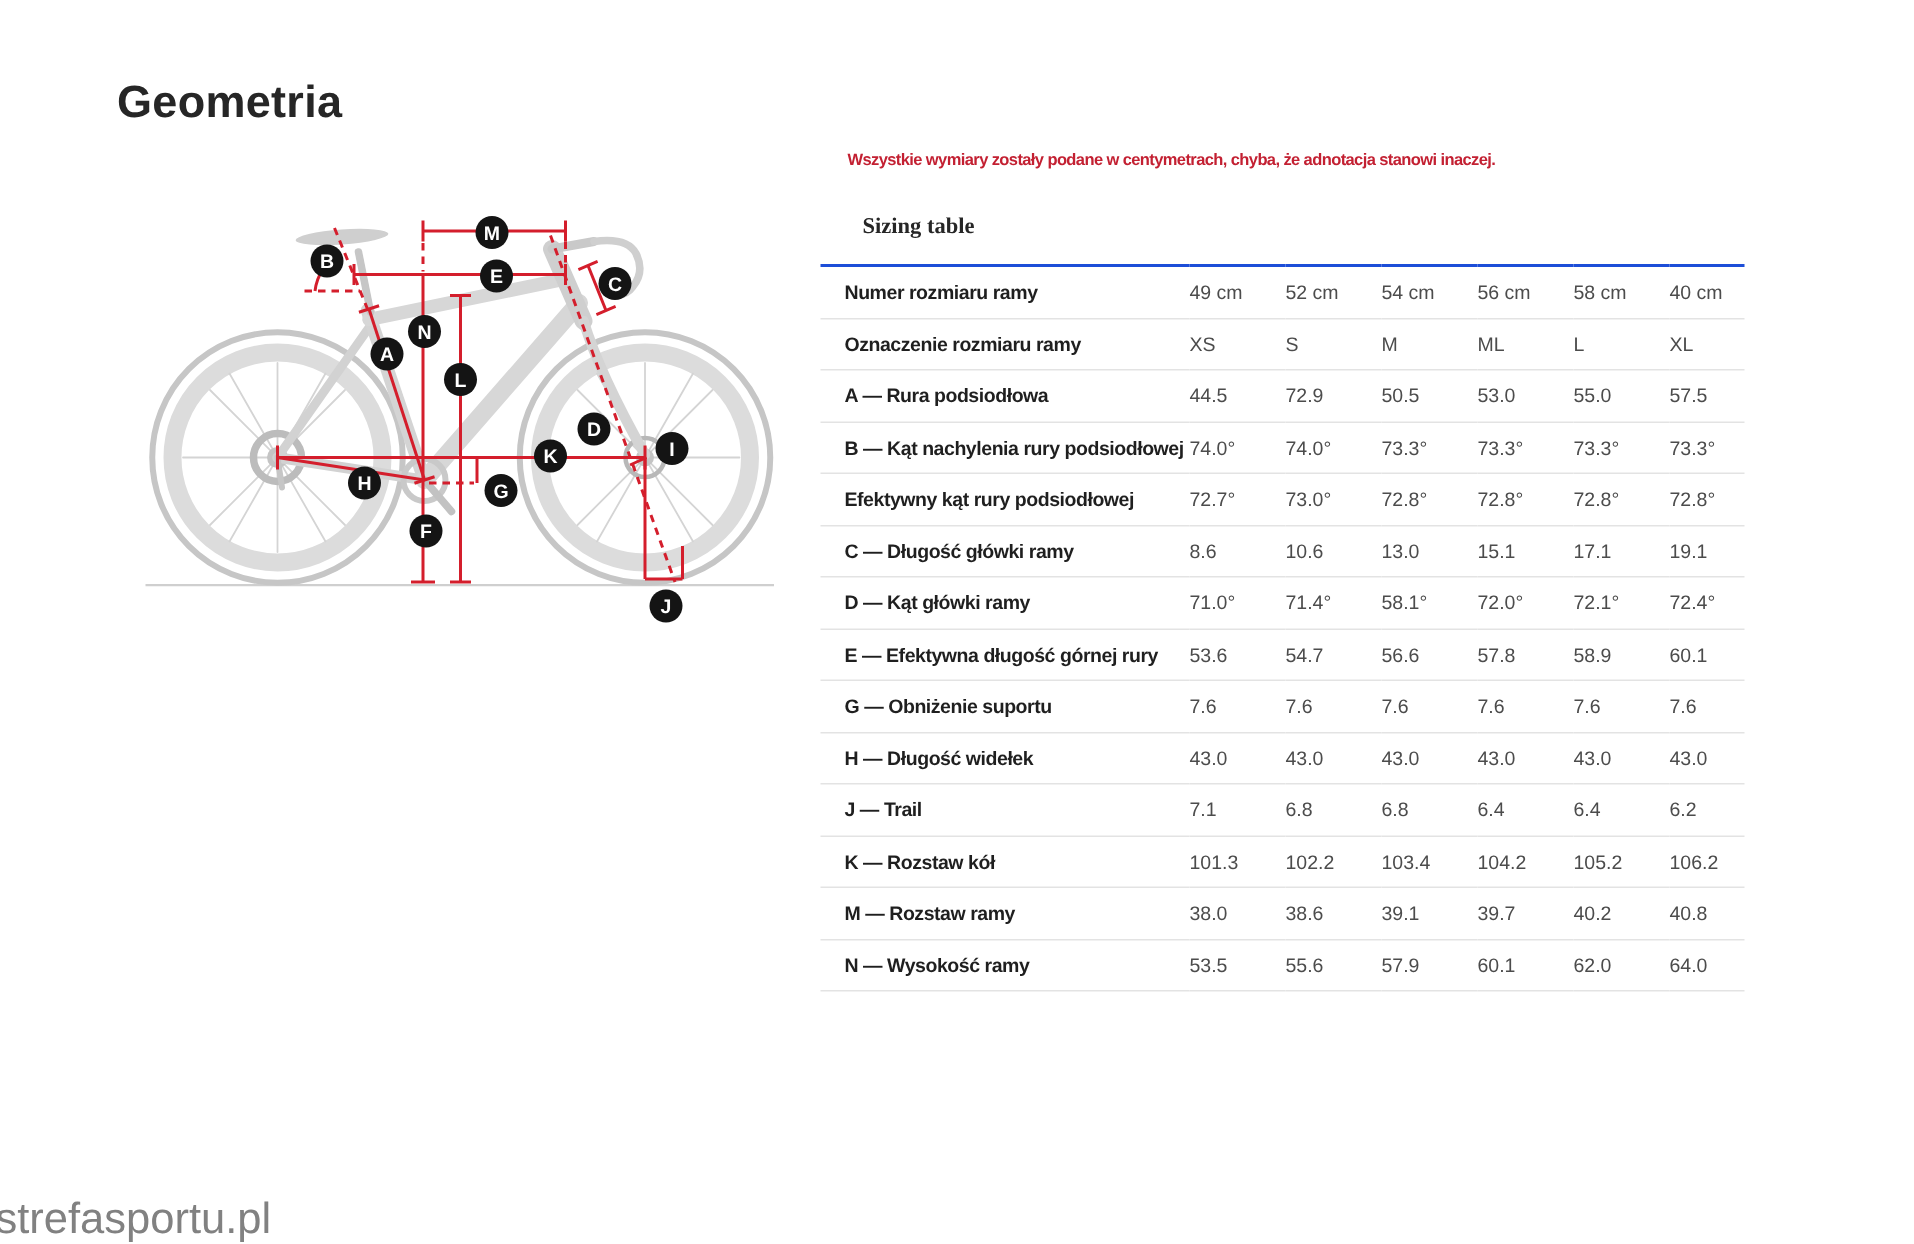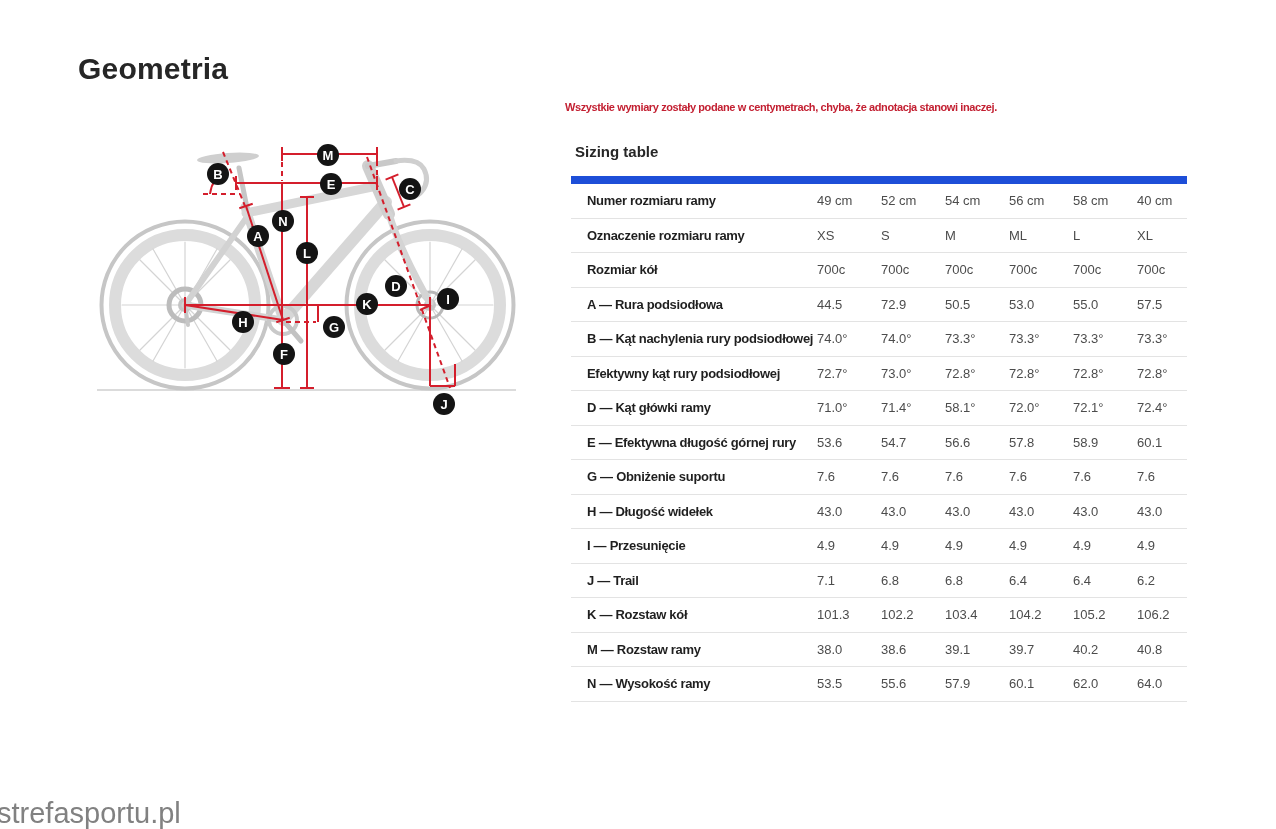--- a/index.html
+++ b/index.html
@@ -2,23 +2,23 @@
 <html><head>
 <meta charset="utf-8">
 <style>
   html,body{margin:0;padding:0;background:#fff;}
   .page{position:relative;width:1276px;height:829px;background:#fff;overflow:hidden;
         font-family:"Liberation Sans",sans-serif;}
   .page-title{position:absolute;left:78px;top:52px;margin:0;font-size:30px;font-weight:700;
         color:#262626;letter-spacing:.2px;}
   .units-note{position:absolute;left:565px;top:101px;width:680px;font-size:11px;font-weight:700;
         letter-spacing:-.4px;white-space:nowrap;color:var(--note-red,#c32032);}
-  .table-title{position:absolute;left:575px;top:143px;font-size:15px;font-weight:700;color:#262626;}
-  table.sizing{position:absolute;left:571px;top:176px;width:616px;border-collapse:collapse;
-        table-layout:fixed;border-top:8px solid #1d4ed8;}
+  .table-title{position:absolute;left:575px;top:143px;font-size:15px;font-weight:700;color:#262626;font-family:Liberation Serif, serif;}
+  table.sizing{position:absolute;left:547px;top:176px;width:616px;border-collapse:collapse;
+        table-layout:fixed;border-top:2px solid #1d4ed8;}
   table.sizing th,table.sizing td{height:33.5px;padding:0;border-bottom:1px solid #e3e3e3;
         font-size:13px;vertical-align:middle;white-space:nowrap;}
   table.sizing th{text-align:left;padding-left:16px;font-weight:700;color:#1f1f1f;letter-spacing:-.3px;}
   table.sizing td{text-align:left;color:#4c4c4c;font-weight:400;}
   .diagram{position:absolute;left:85px;top:128px;width:446px;height:294px;}
   .dash{stroke-dasharray:5 4;}
   .watermark{position:absolute;left:-3px;top:797px;font-size:29px;color:#818181;}
 </style>
 </head>
 <body>
@@ -203,29 +203,20 @@
         <tr>
           <th>Oznaczenie rozmiaru ramy</th>
           <td>XS</td>
           <td>S</td>
           <td>M</td>
           <td>ML</td>
           <td>L</td>
           <td>XL</td>
         </tr>
         <tr>
-          <th>Rozmiar kół</th>
-          <td>700c</td>
-          <td>700c</td>
-          <td>700c</td>
-          <td>700c</td>
-          <td>700c</td>
-          <td>700c</td>
-        </tr>
-        <tr>
           <th>A — Rura podsiodłowa</th>
           <td>44.5</td>
           <td>72.9</td>
           <td>50.5</td>
           <td>53.0</td>
           <td>55.0</td>
           <td>57.5</td>
         </tr>
         <tr>
           <th>B — Kąt nachylenia rury podsiodłowej</th>
@@ -239,20 +230,29 @@
         <tr>
           <th>Efektywny kąt rury podsiodłowej</th>
           <td>72.7°</td>
           <td>73.0°</td>
           <td>72.8°</td>
           <td>72.8°</td>
           <td>72.8°</td>
           <td>72.8°</td>
         </tr>
         <tr>
+          <th>C — Długość główki ramy</th>
+          <td>8.6</td>
+          <td>10.6</td>
+          <td>13.0</td>
+          <td>15.1</td>
+          <td>17.1</td>
+          <td>19.1</td>
+        </tr>
+        <tr>
           <th>D — Kąt główki ramy</th>
           <td>71.0°</td>
           <td>71.4°</td>
           <td>58.1°</td>
           <td>72.0°</td>
           <td>72.1°</td>
           <td>72.4°</td>
         </tr>
         <tr>
           <th>E — Efektywna długość górnej rury</th>
@@ -275,29 +275,20 @@
         <tr>
           <th>H — Długość widełek</th>
           <td>43.0</td>
           <td>43.0</td>
           <td>43.0</td>
           <td>43.0</td>
           <td>43.0</td>
           <td>43.0</td>
         </tr>
         <tr>
-          <th>I — Przesunięcie</th>
-          <td>4.9</td>
-          <td>4.9</td>
-          <td>4.9</td>
-          <td>4.9</td>
-          <td>4.9</td>
-          <td>4.9</td>
-        </tr>
-        <tr>
           <th>J — Trail</th>
           <td>7.1</td>
           <td>6.8</td>
           <td>6.8</td>
           <td>6.4</td>
           <td>6.4</td>
           <td>6.2</td>
         </tr>
         <tr>
           <th>K — Rozstaw kół</th>

